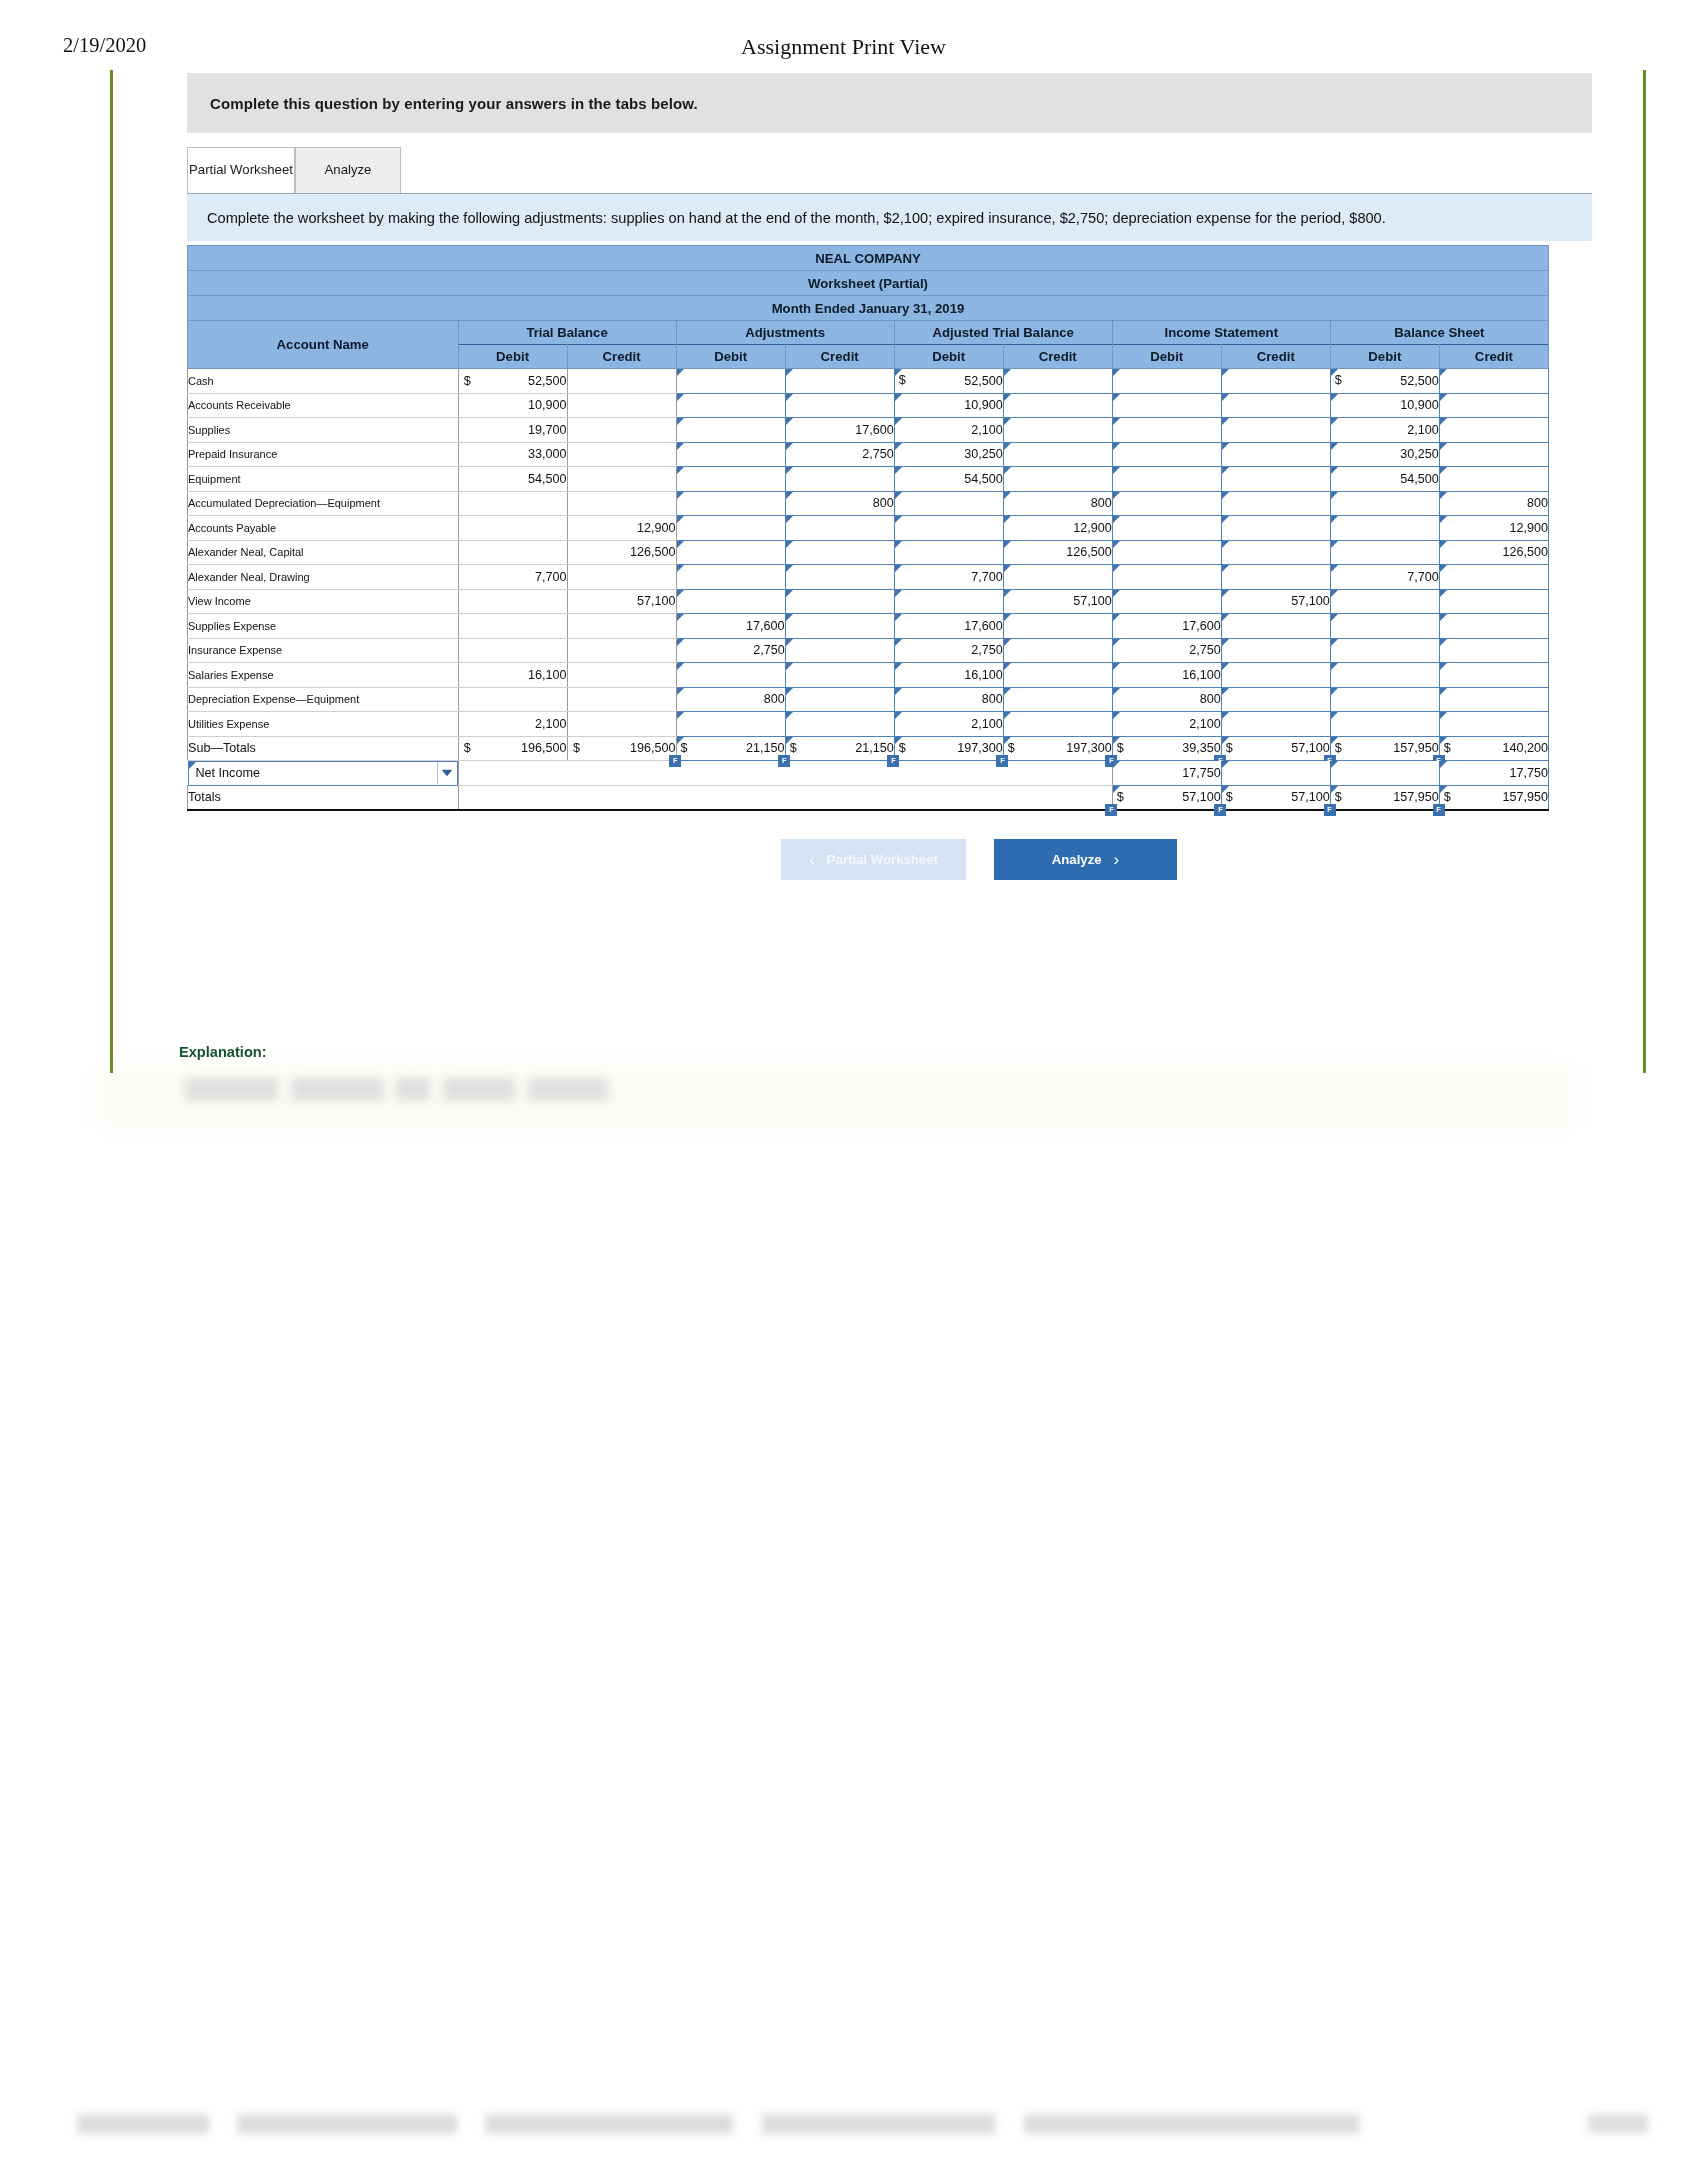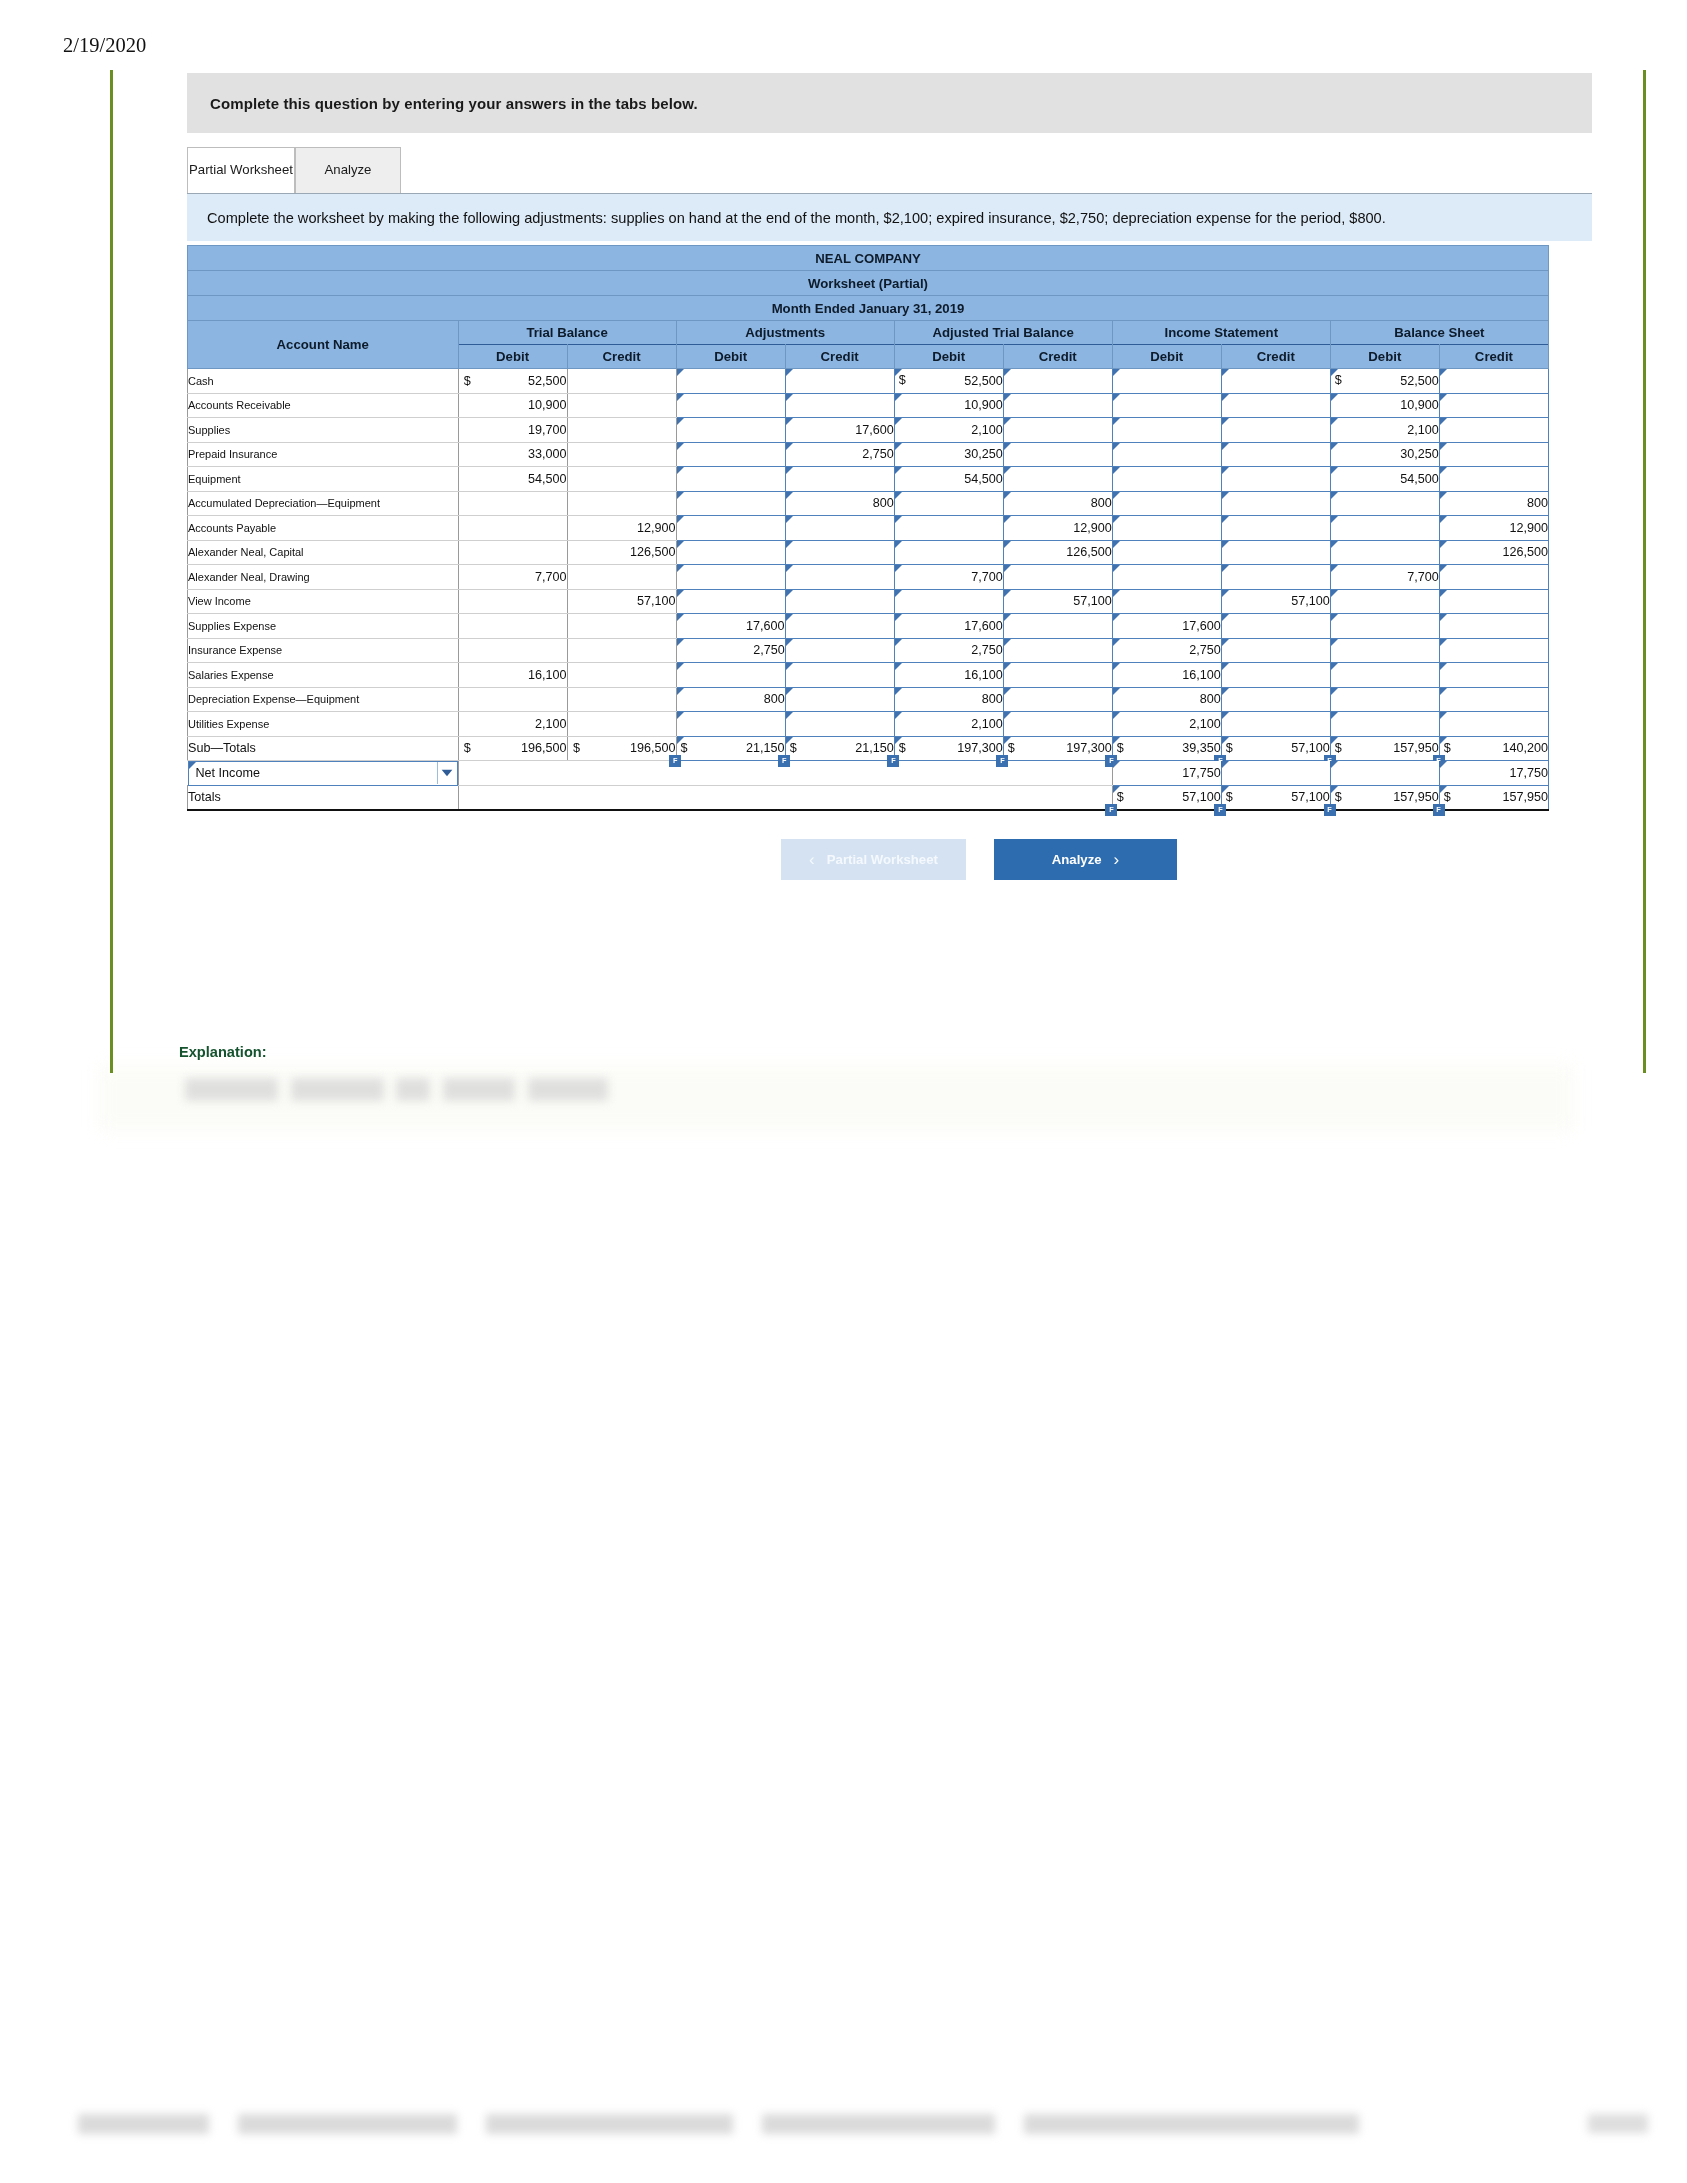--- a/index.html
+++ b/index.html
@@ -192,20 +192,21 @@
   .footer-page{
     position:absolute; left:1588px; top:2114px; width:60px; height:18.5px;
     background:#bdbdbd; filter:blur(4px); opacity:.5;
   }
 </style>
 </head>
 <body>
 
 <div class="print-header">
   <div class="print-date">2/19/2020</div>
+  <div class="print-title">Assignment Print View</div>
 </div>
 
 <div class="rule-left"></div>
 <div class="rule-right"></div>
 
 <div class="banner">
   <div class="banner-text">Complete this question by entering your answers in the tabs below.</div>
 </div>
 
 <div class="tabstrip">

